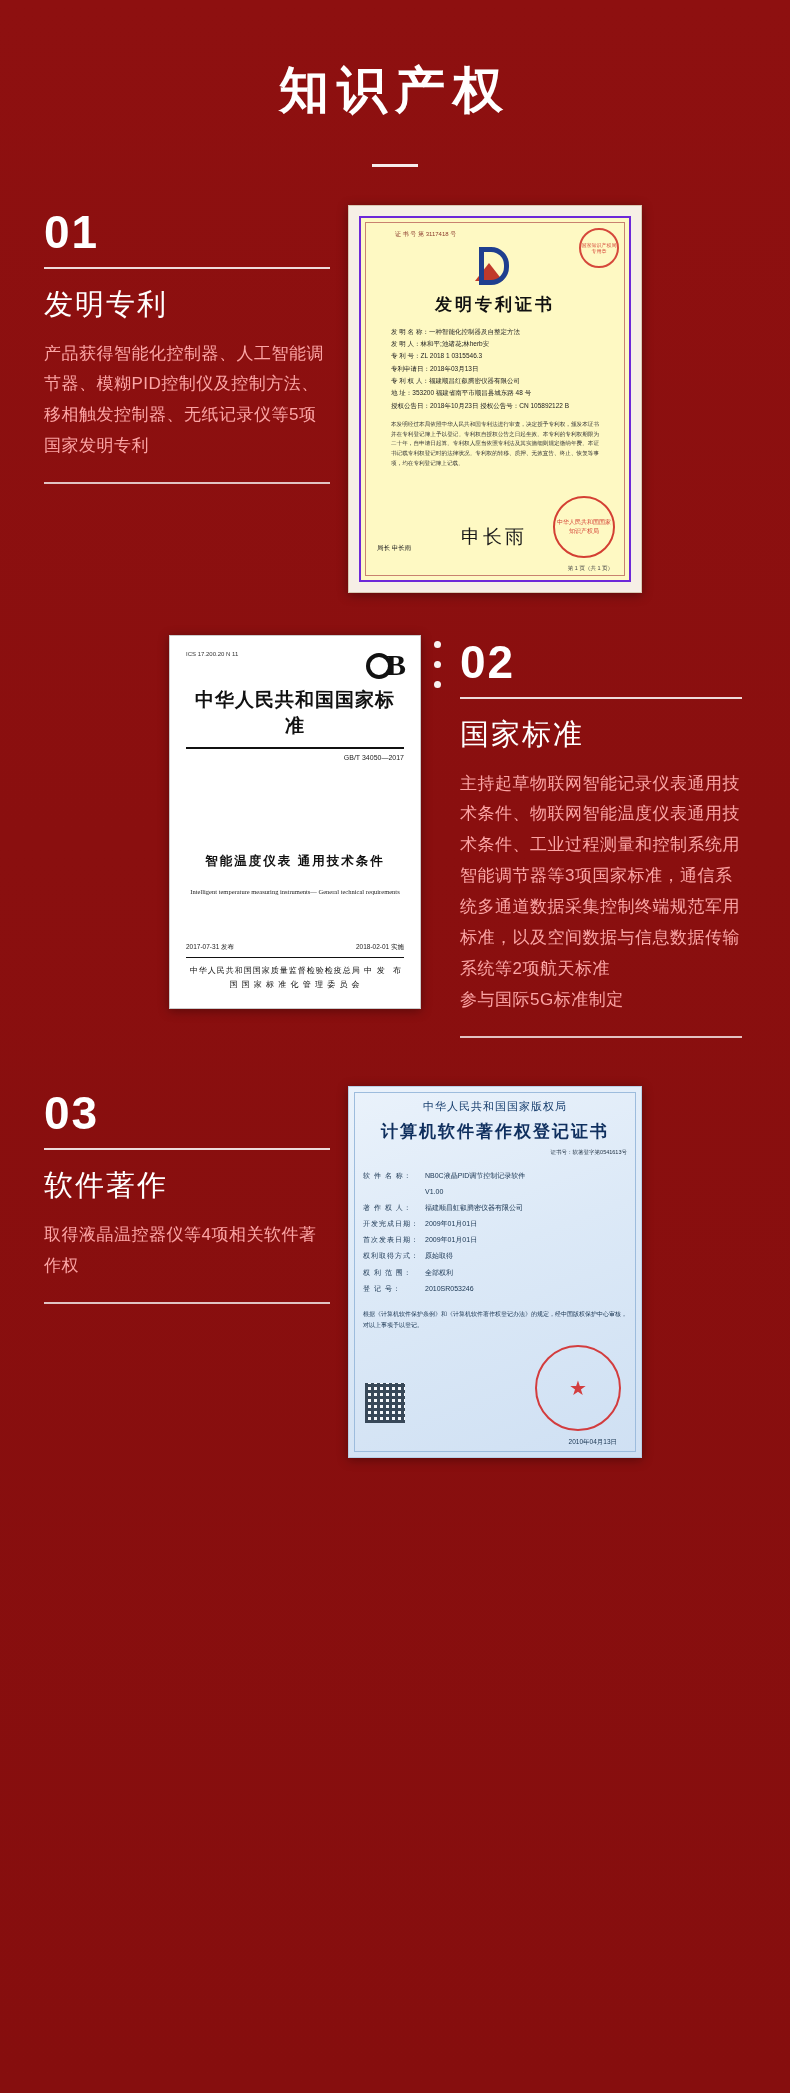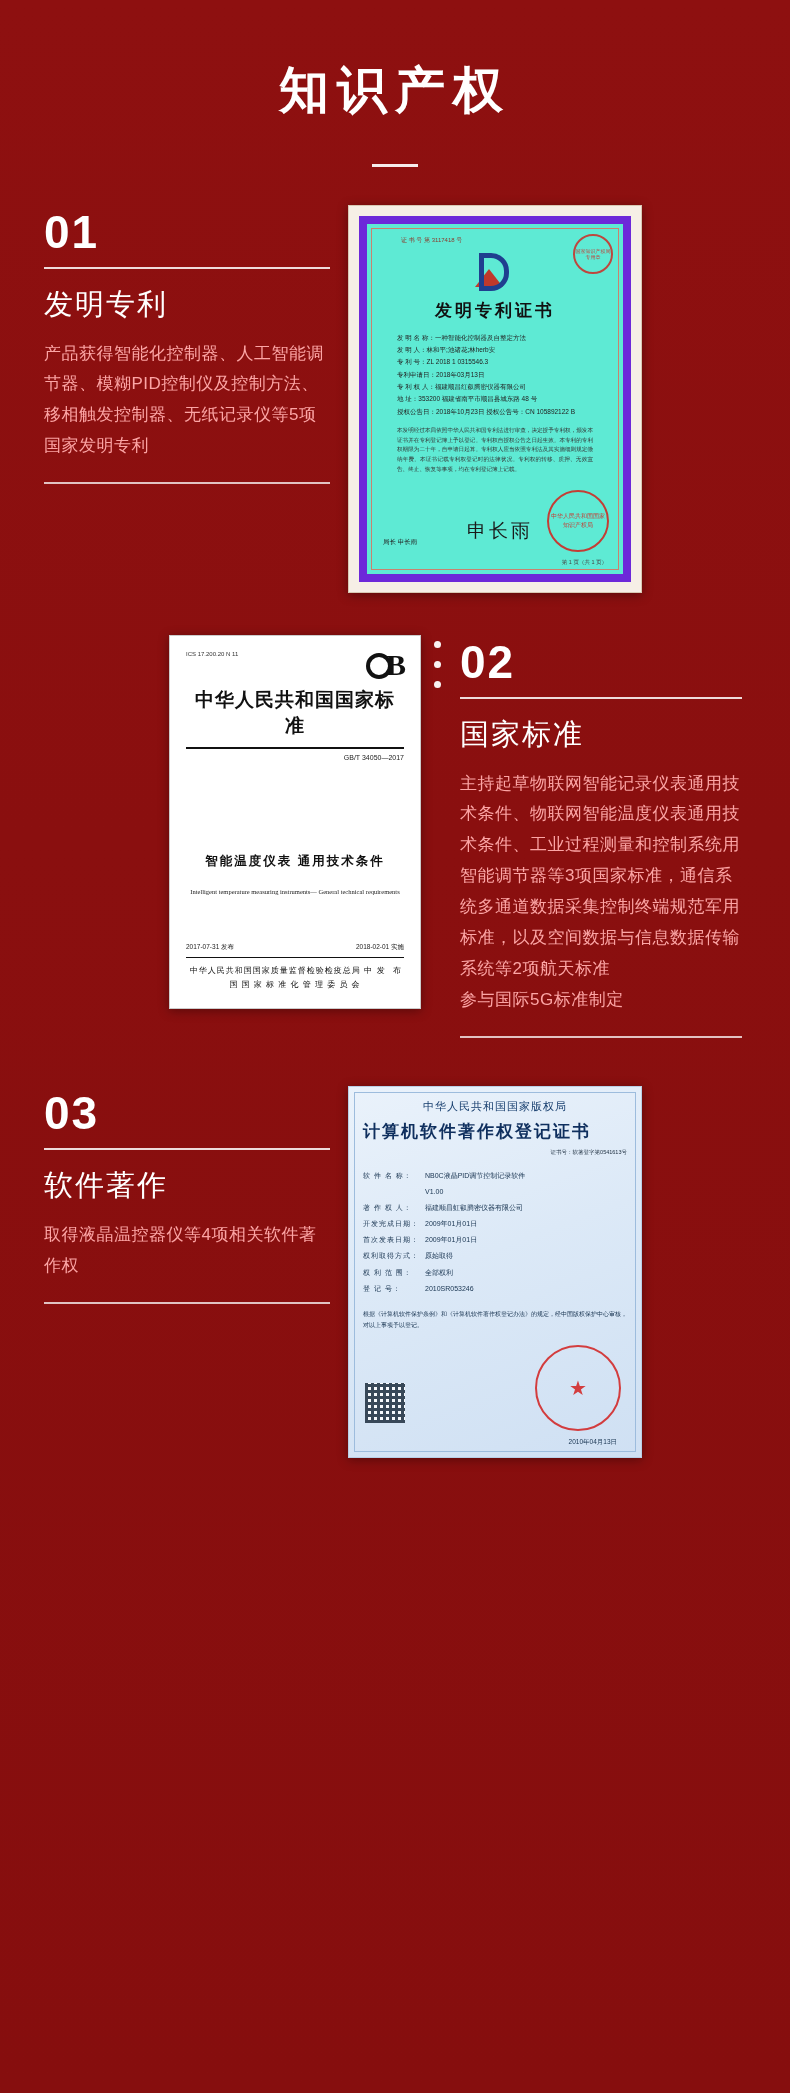--- a/index.html
+++ b/index.html
@@ -122,25 +122,25 @@
   }
 
   
   .cert1 {
     width: 294px; height: 388px;
     background: #f6efe6;
     border: 1px solid #d8c9b4;
     padding: 10px;
   }
   .cert1 .frame {
-    border: 8px solid #6d28d9;
+    border: 2px solid #6d28d9;
     height: 100%;
     position: relative;
     padding: 12px 30px;
-    background: #5eead4;
+    background: #fef9c3;
   }
   .cert1 .frame:before {
     content: "";
     position: absolute;
     inset: 4px;
     border: 1px solid #c9826f;
     pointer-events: none;
   }
   .cert1 .topno {
     font-size: 6px; color: #8b3a2c; text-align: left; margin-left: 4px;
@@ -264,21 +264,21 @@
   
   .cert3 {
     width: 294px; height: 372px;
     background: linear-gradient(160deg,#eaf2fb 0%, #dce9f7 45%, #cfe0f3 100%);
     border: 1px solid #b9cfe6;
     padding: 12px 14px;
     position: relative;
   }
   .cert3 .natn { text-align:center; font-size: 11px; color:#123a6b; letter-spacing:1px; }
   .cert3 .big {
-    text-align:left; font-size: 17px; font-weight:bold; color:#0f2f5e;
+    text-align:center; font-size: 17px; font-weight:bold; color:#0f2f5e;
     letter-spacing: 2px; margin-top: 6px;
   }
   .cert3 .certno { text-align:right; font-size: 5.5px; color:#234; margin-top: 6px; }
   .cert3 .rows { margin-top: 12px; font-size: 7px; color:#16324f; line-height: 2.3; }
   .cert3 .rows .k { display:inline-block; width: 62px; letter-spacing:1px; }
   .cert3 .note {
     margin-top: 12px; font-size: 6px; color:#16324f; line-height: 1.9; text-align: justify;
   }
   .cert3 .qr {
     position:absolute; left: 16px; bottom: 34px;

